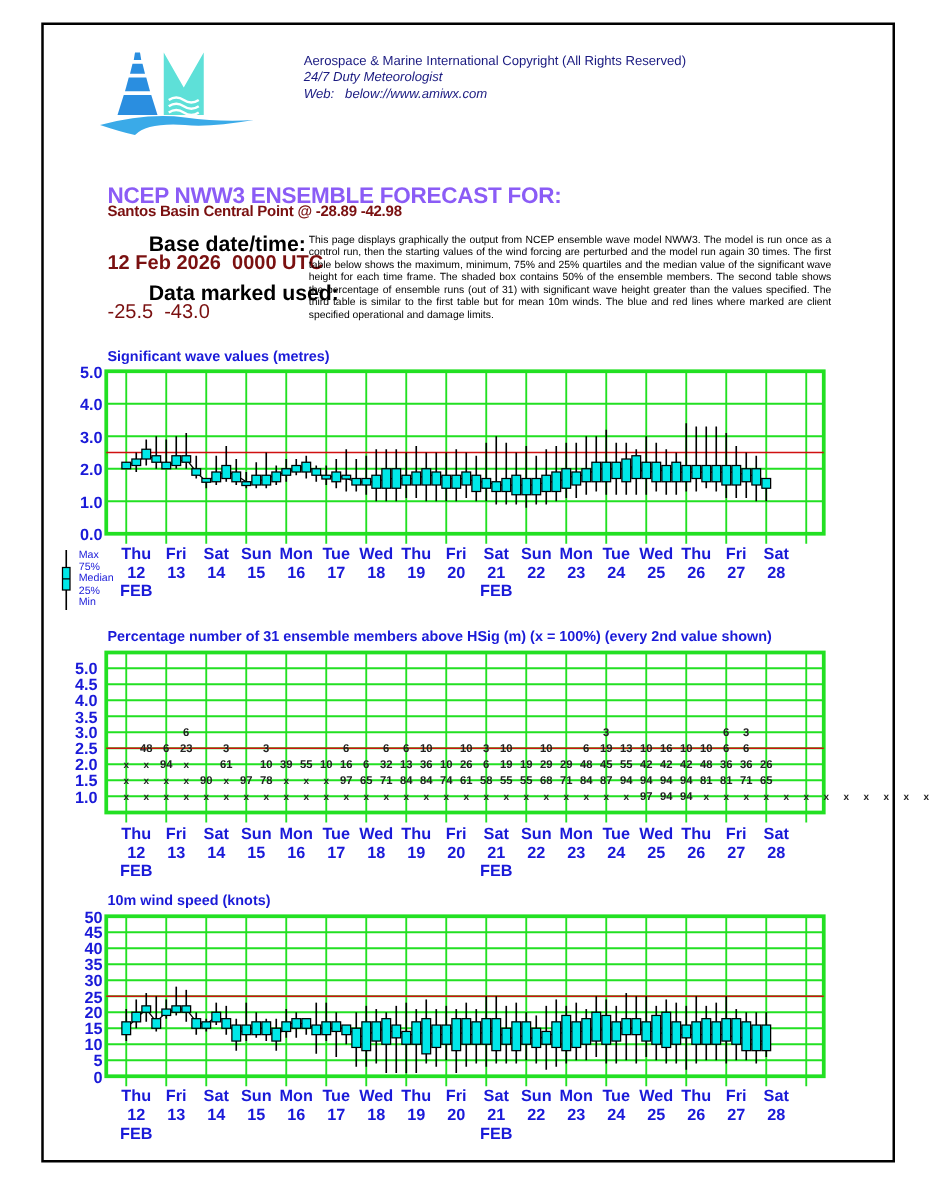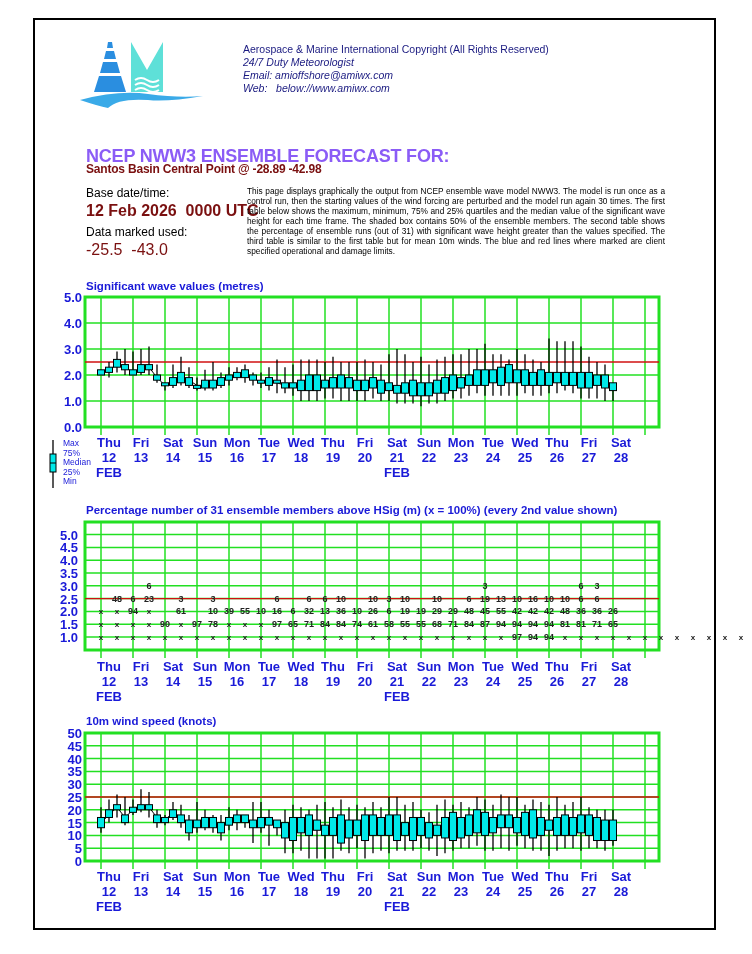--- a/index.html
+++ b/index.html
@@ -4,21 +4,21 @@
 <style>
   html,body{margin:0;padding:0;background:#fff;}
   body{width:752px;height:954px;position:relative;overflow:hidden;font-family:"Liberation Sans",sans-serif;}
   .frame{position:absolute;left:33px;top:18px;width:683px;height:912px;border:2px solid #000;box-sizing:border-box;}
   .abs{position:absolute;}
   .hdr{left:215px;top:43px;font-size:10.5px;color:#1a1a80;line-height:13px;margin-left:28px;}
   .hdr div{white-space:nowrap;}
   .hdr .it{font-style:italic;}
   .t1{left:86px;top:146px;font-size:18px;font-weight:bold;color:#8b5cf6;letter-spacing:-0.2px;}
   .t2{left:86px;top:162px;font-size:12px;font-weight:bold;color:#7a1010;letter-spacing:-0.2px;}
-  .lbl{font-size:12px;font-weight:normal;color:#000;}
+  .lbl{font-size:17px;font-weight:bold;color:#000;margin-left:33px;}
   .val{font-size:16px;font-weight:bold;color:#7a1010;}
   .desc{left:247px;top:186px;width:418px;font-size:8.3px;line-height:10px;color:#000;text-align:justify;}
   .ctitle{font-size:11.5px;font-weight:bold;color:#1a1ad8;white-space:nowrap;}
   svg text{font-family:"Liberation Sans",sans-serif;}
 </style>
 </head>
 <body>
 
 <div class="frame"></div>
 
@@ -30,21 +30,20 @@
   <polygon points="53,2 53,52 85,52 85,2 69,30" fill="#5ee0d8"></polygon>
   <path d="M57,40 q6,-4 12,0 t12,0" stroke="#fff" stroke-width="2" fill="none"></path>
   <path d="M57,45 q6,-4 12,0 t12,0" stroke="#fff" stroke-width="2" fill="none"></path>
   <path d="M57,50 q6,-4 12,0 t12,0" stroke="#fff" stroke-width="2" fill="none"></path>
   <path d="M2,60 Q40,50 70,54 T125,56 Q90,62 70,60 Q40,58 30,68 Q20,66 2,60Z" fill="#3aaae8"></path>
 </svg>
 
 <div class="abs hdr">
   <div>Aerospace &amp; Marine International Copyright (All Rights Reserved)</div>
   <div class="it">24/7 Duty Meteorologist</div>
-  <div class="it">Email: amioffshore@amiwx.com</div>
   <div class="it" style="white-space:pre">Web:   below://www.amiwx.com</div>
 </div>
 
 <div class="abs t1">NCEP NWW3 ENSEMBLE FORECAST FOR:</div>
 <div class="abs t2">Santos Basin Central Point @ -28.89 -42.98</div>
 <div class="abs lbl" style="left:86px;top:186px">Base date/time:</div>
 <div class="abs val" style="left:86px;top:202px;white-space:pre">12 Feb 2026  0000 UTC</div>
 <div class="abs lbl" style="left:86px;top:225px">Data marked used:</div>
 <div class="abs val" style="left:86px;top:241px;font-weight:normal;white-space:pre">-25.5  -43.0</div>
 <div class="abs desc">This page displays graphically the output from NCEP ensemble wave model NWW3. The model is run once as a control run, then the starting values of the wind forcing are perturbed and the model run again 30 times. The first table below shows the maximum,  minimum,  75% and 25% quartiles and the median value of the significant wave height for each time frame. The shaded box contains 50% of the ensemble members. The second table shows the percentage of ensemble runs (out of 31) with significant wave height greater than the values specified. The third table is similar to the first table but for mean 10m winds. The blue and red lines where marked are client specified operational and damage limits.</div>

